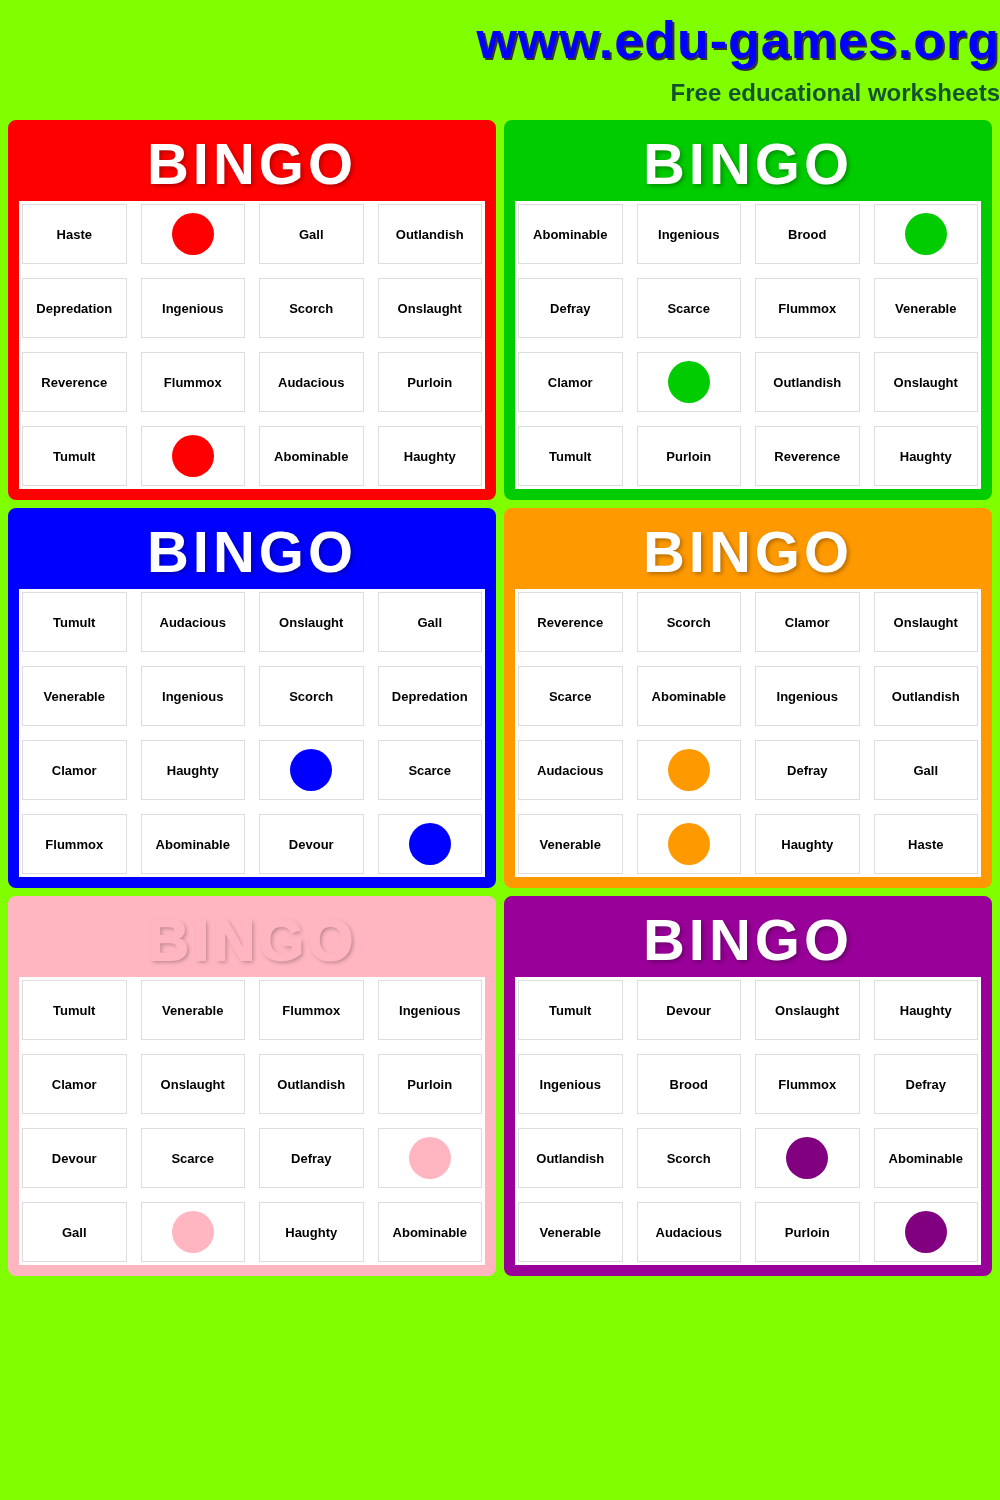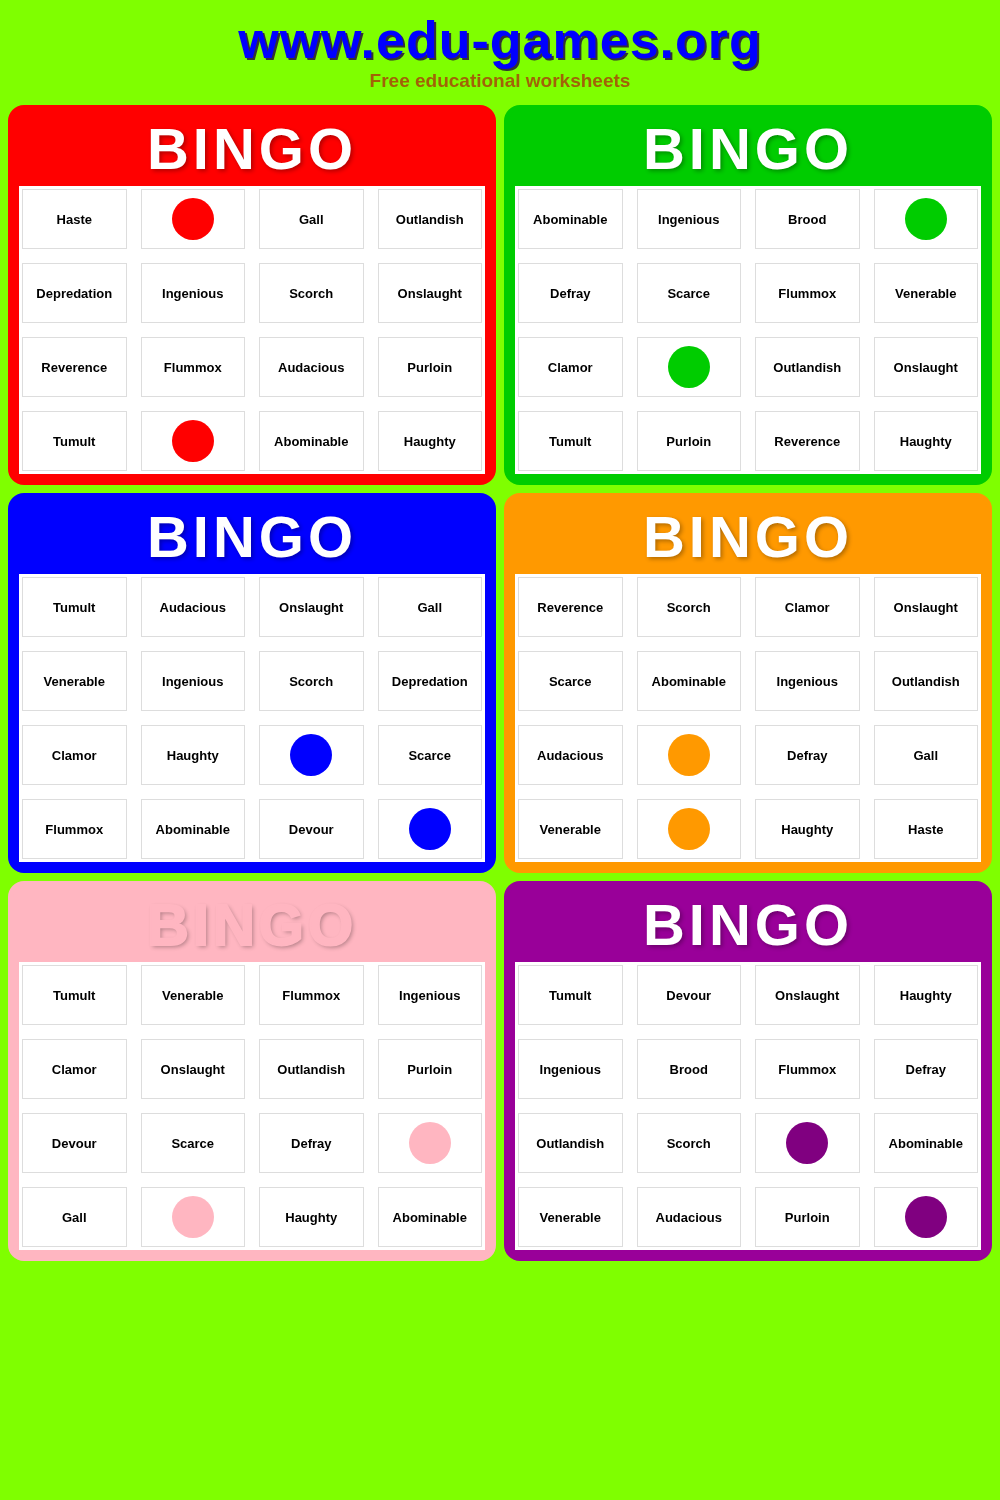--- a/index.html
+++ b/index.html
@@ -3,45 +3,45 @@
   <meta charset="utf-8">
   <style>
     * { box-sizing: border-box; margin: 0; padding: 0; }
     body {
       background: #7fff00;
       font-family: Arial, sans-serif;
       width: 1000px;
     }
     .header {
       background: #7fff00;
-      text-align: center;
+      text-align: right;
       padding: 10px 0 5px 0;
     }
     .header .site-url {
       font-size: 52px;
       font-weight: 900;
       color: #0000ff;
       font-family: 'Arial Black', Arial, sans-serif;
       text-shadow: 2px 2px 0 #333;
       letter-spacing: 1px;
     }
     .header .subtitle {
-      font-size: 19px;
+      font-size: 24px;
       font-weight: bold;
-      color: #a16207;
-      margin-top: 0;
+      color: #14532d;
+      margin-top: 9px;
     }
     .boards-container {
       display: grid;
       grid-template-columns: 1fr 1fr;
       gap: 8px;
       padding: 8px;
     }
     .bingo-card {
-      border-radius: 16px;
+      border-radius: 8px;
       padding: 6px;
       border: 5px solid;
     }
     .bingo-card.red { background: #ff0000; border-color: #ff0000; }
     .bingo-card.green { background: #00cc00; border-color: #00cc00; }
     .bingo-card.blue { background: #0000ff; border-color: #0000ff; }
     .bingo-card.orange { background: #ff9900; border-color: #ff9900; }
     .bingo-card.pink { background: #ffb6c1; border-color: #ffb6c1; }
     .bingo-card.purple { background: #990099; border-color: #990099; }
 

